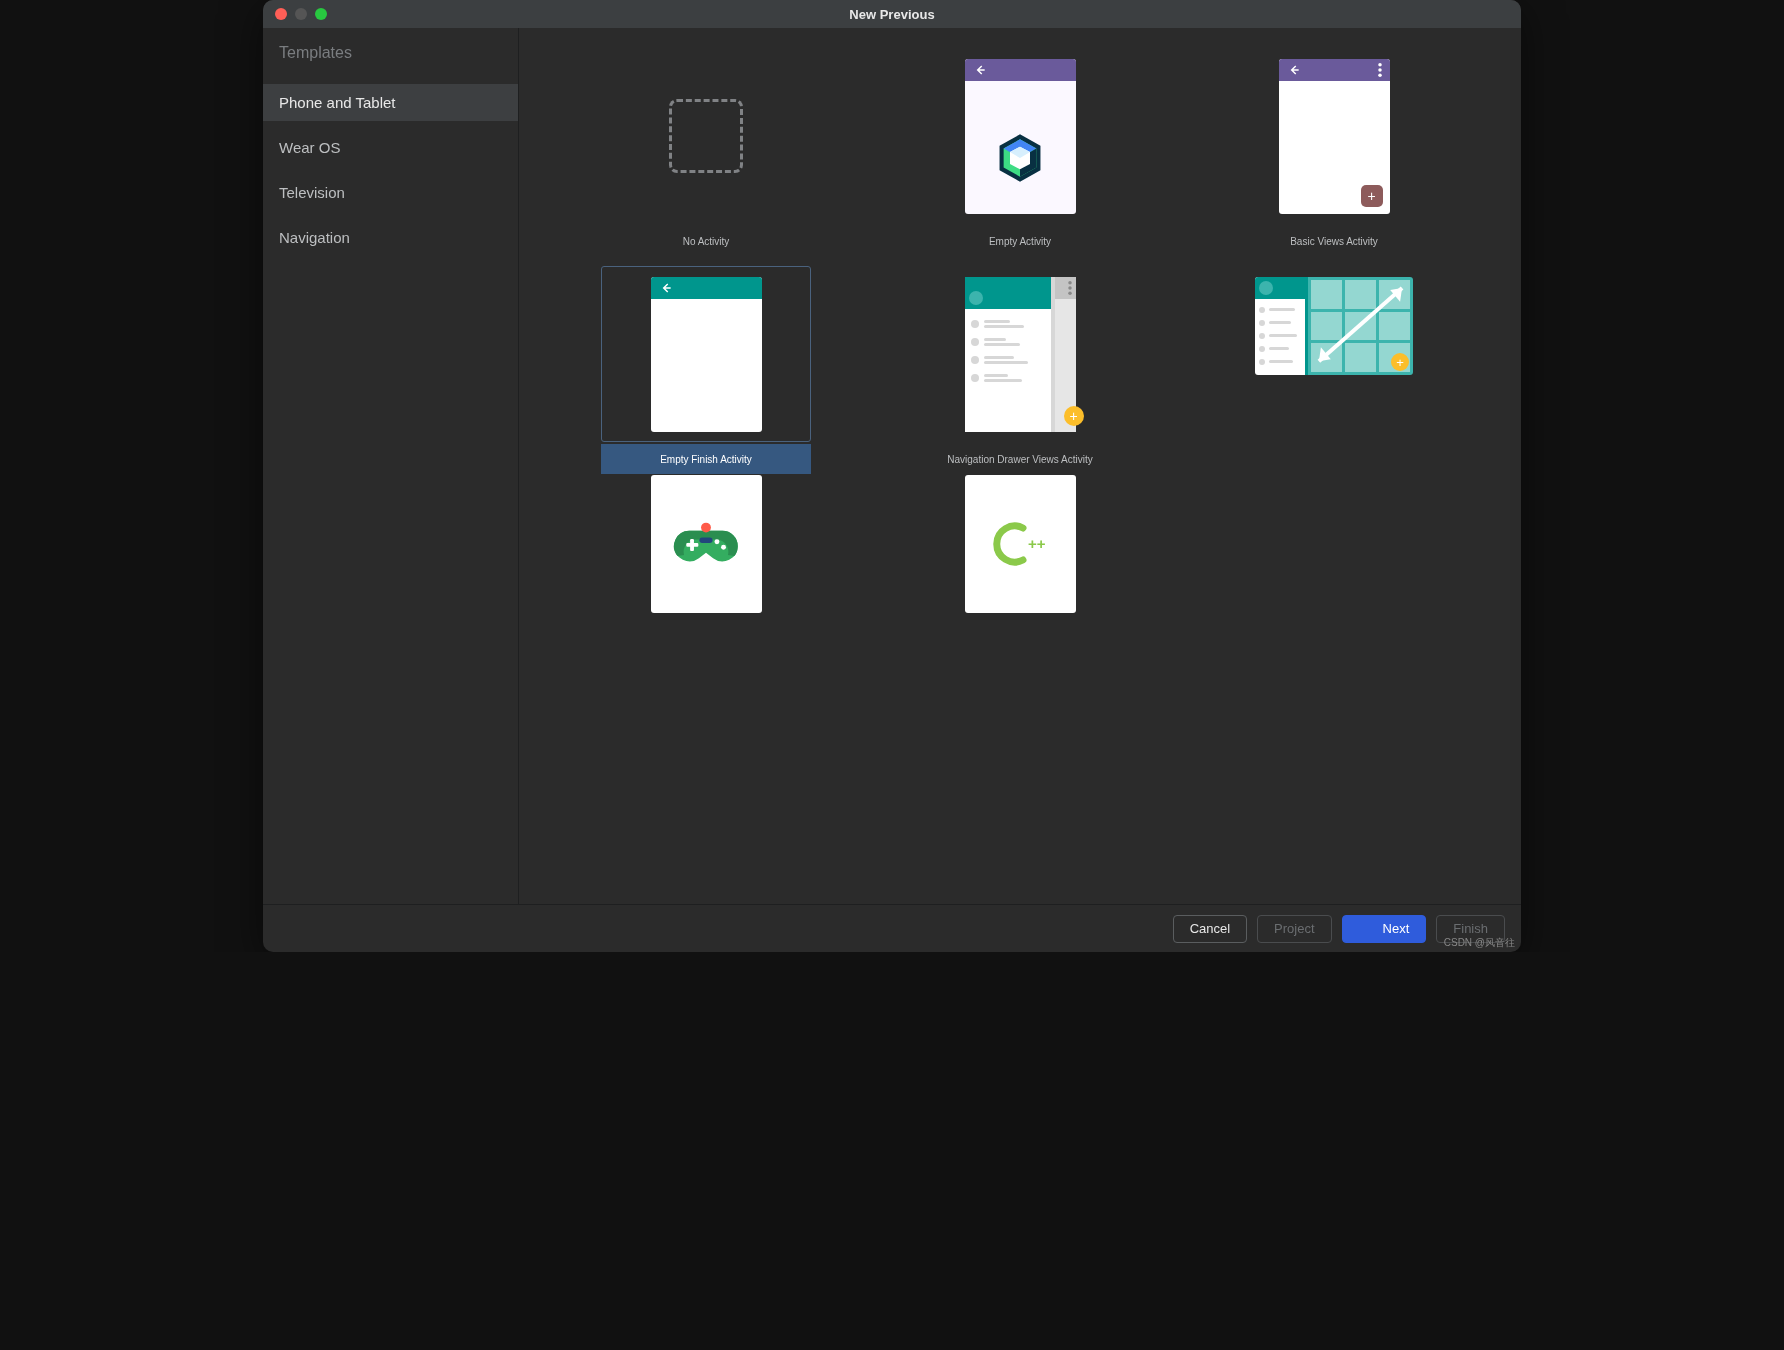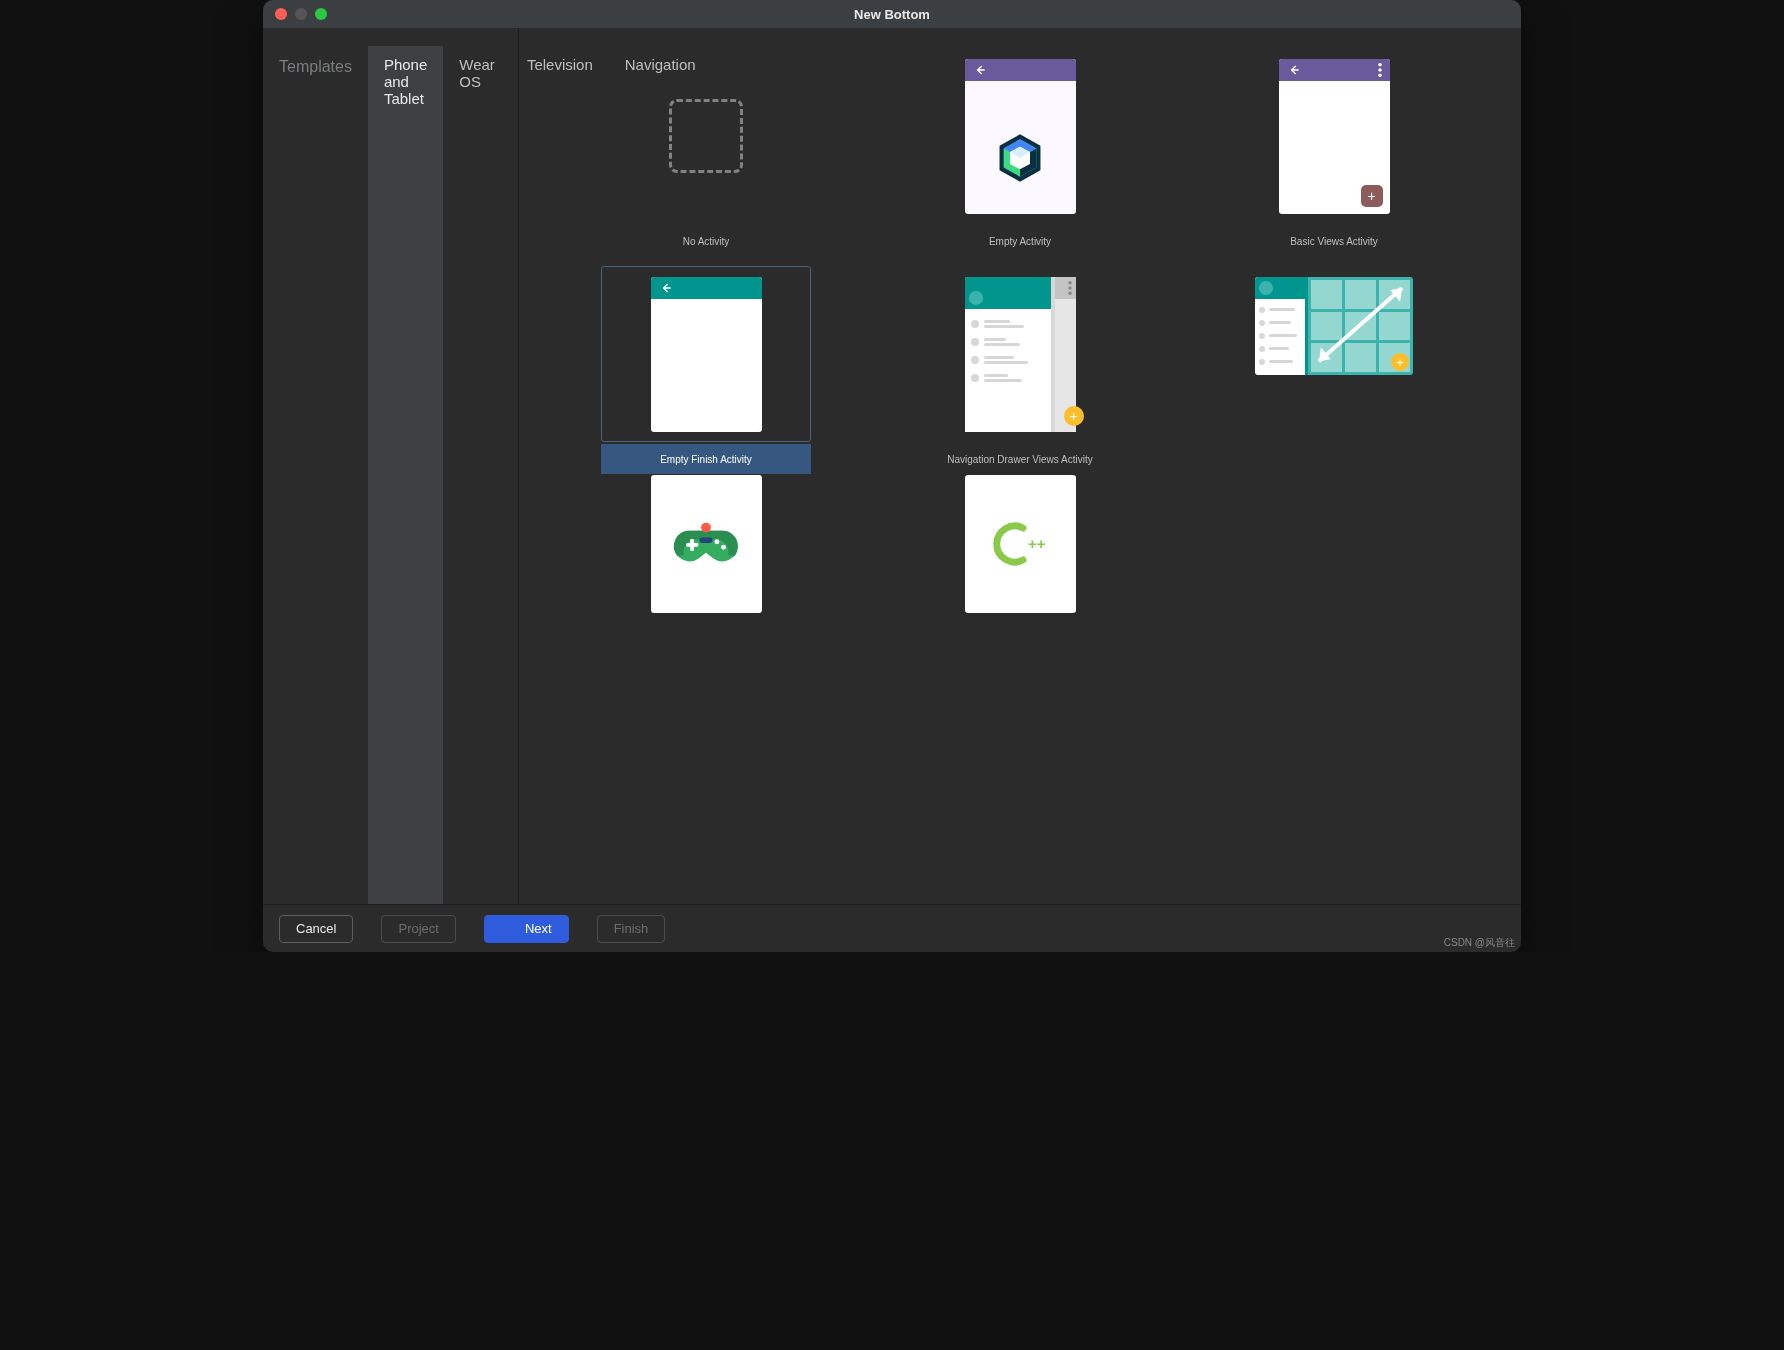--- a/index.html
+++ b/index.html
@@ -33,21 +33,21 @@
   
   .titlebar{height:28px;background:var(--title);display:flex;align-items:center;position:relative;flex:0 0 auto;}
   .traffic{display:flex;gap:8px;padding-left:12px;}
   .tdot{width:12px;height:12px;border-radius:50%;}
   .tdot.r{background:#ff5f57;}
   .tdot.g{background:#555;}
   .tdot.b{background:#28c840;}
   .title{position:absolute;left:0;right:0;text-align:center;font-size:13px;font-weight:600;color:var(--text-bright);pointer-events:none;}
   
   .body{flex:1;display:flex;overflow:hidden;}
-  .sidebar{width:256px;background:var(--bg);border-right:1px solid #1e1f20;display:flex;flex-direction:row;padding-top:18px;}
+  .sidebar{width:256px;background:var(--bg);border-right:1px solid #1e1f20;display:flex;flex-direction:column;padding-top:4px;gap:8px;}
   .side-title{font-size:16px;color:var(--muted);padding:12px 16px 14px;}
   .side-item{font-size:15px;color:var(--text);padding:10px 16px;cursor:pointer;}
   .side-item.selected{background:var(--sidebar-sel);color:var(--text-bright);}
   .main{flex:1;overflow:auto;padding:20px 30px 0;}
   .grid{display:grid;grid-template-columns:repeat(3,210px);justify-content:space-around;row-gap:10px;}
   .cell{width:210px;display:flex;flex-direction:column;align-items:center;}
   .thumbwrap{width:210px;height:176px;border:1px solid transparent;border-radius:3px;display:flex;align-items:center;justify-content:center;}
   .cell.selected .thumbwrap{border-color:var(--sel-border);}
   .caption{width:210px;height:30px;display:flex;align-items:center;justify-content:center;font-size:10px;color:var(--text);margin-top:2px;text-align:center;white-space:nowrap;}
   .cell.selected .caption{background:var(--blue);color:#fff;}
@@ -87,38 +87,38 @@
   .resp-row{display:flex;align-items:center;gap:4px;height:13px;}
   .resp-right{flex:1;background:var(--teal-med);position:relative;padding:3px;display:grid;grid-template-columns:repeat(3,1fr);grid-template-rows:repeat(3,1fr);gap:3px;border-left:3px solid var(--teal);}
   .resp-cell{background:var(--teal-light);}
   .resp-fab{position:absolute;right:4px;bottom:4px;width:18px;height:18px;border-radius:50%;background:var(--orange-light);color:#fff;display:flex;align-items:center;justify-content:center;font-size:13px;}
   .resp-arrow{position:absolute;left:3px;bottom:3px;right:3px;top:3px;pointer-events:none;}
   
   .game{display:flex;align-items:center;justify-content:center;height:100%;}
   
   .cpp{display:flex;align-items:center;justify-content:center;height:100%;}
   
-  .footer{height:48px;border-top:1px solid #1e1f20;display:flex;align-items:center;justify-content:flex-start;gap:28px;padding:0 16px;flex:0 0 auto;}
+  .footer{height:48px;border-top:1px solid #1e1f20;display:flex;align-items:center;justify-content:flex-end;gap:10px;padding:0 16px;flex:0 0 auto;}
   .btn{height:28px;padding:0 16px;border-radius:4px;font-size:13px;display:flex;align-items:center;justify-content:center;cursor:pointer;border:1px solid #5a5d5f;background:transparent;color:var(--text-bright);}
   .btn.primary{background:var(--blue-btn);border-color:var(--blue-btn);color:#fff;padding-left:40px;}
   .btn.disabled{color:#6a6d70;border-color:#4a4c4e;cursor:default;}
   .watermark{position:absolute;right:6px;bottom:2px;font-size:10px;color:#888;z-index:5;}
 </style>
 </head>
 <body>
 
 <div class="window">
 
   <div class="titlebar">
     <div class="traffic">
       <div class="tdot r"></div>
       <div class="tdot g"></div>
       <div class="tdot b"></div>
     </div>
-    <div class="title">New Bottom</div>
+    <div class="title">New Previous</div>
   </div>
 
   <div class="body">
 
     <div class="sidebar">
       <div class="side-title">Templates</div>
       <div class="side-item selected">Phone and Tablet</div>
       <div class="side-item">Wear OS</div>
       <div class="side-item">Television</div>
       <div class="side-item">Navigation</div>

